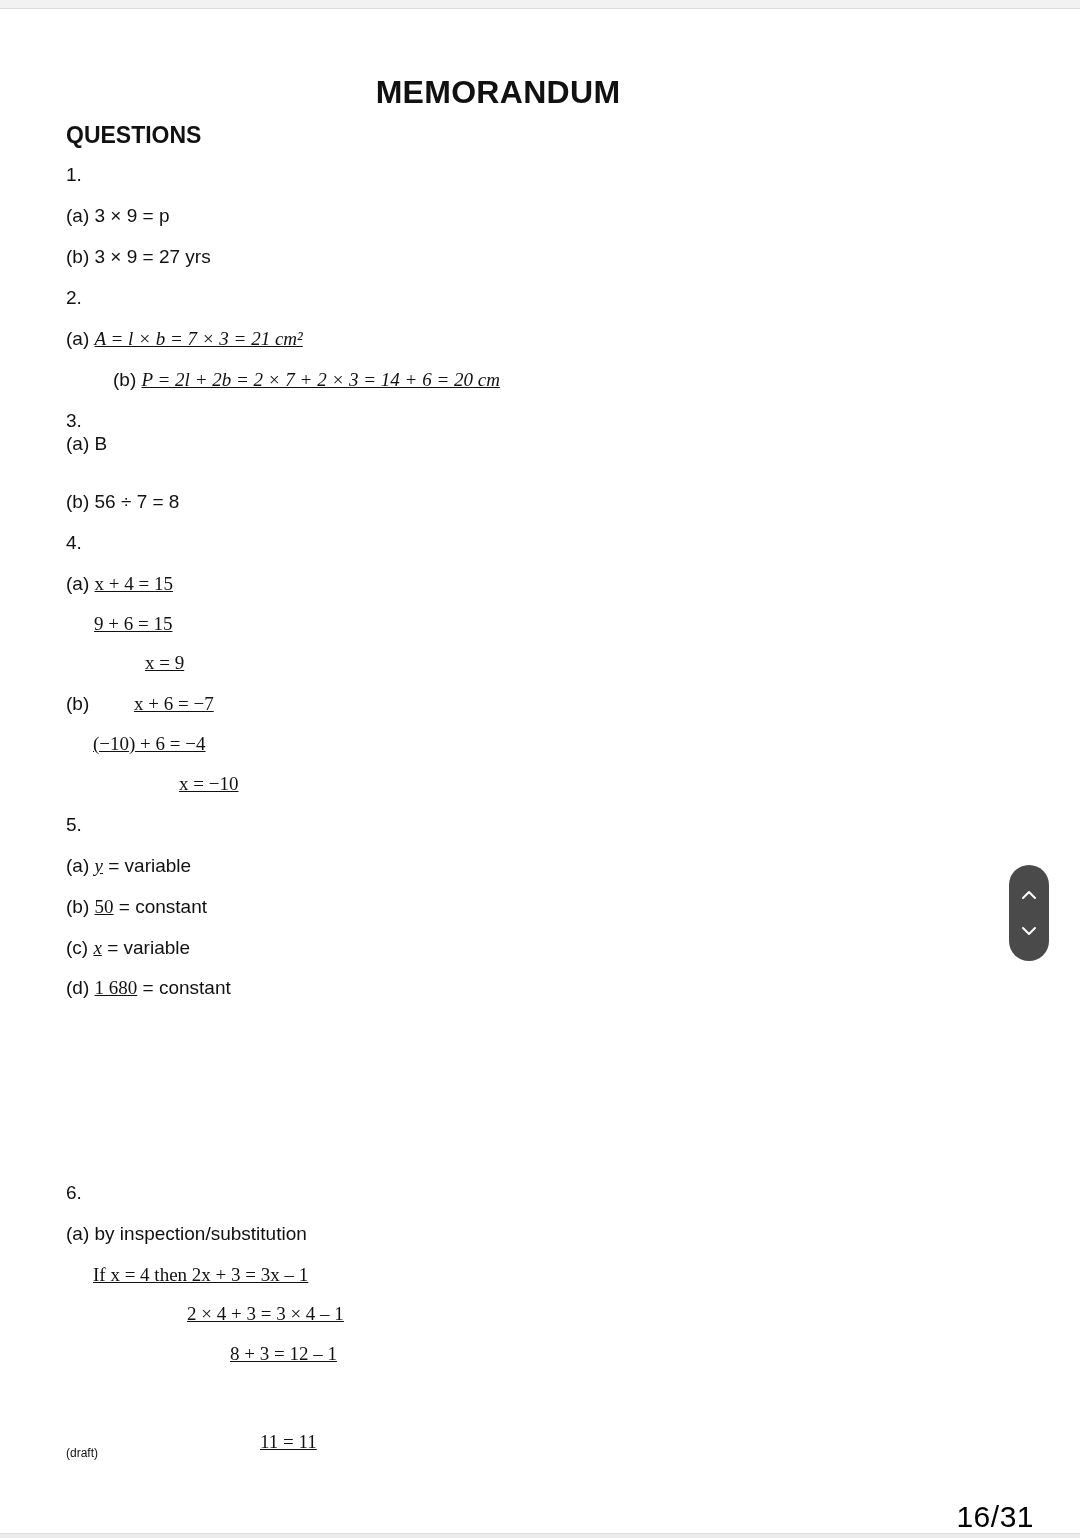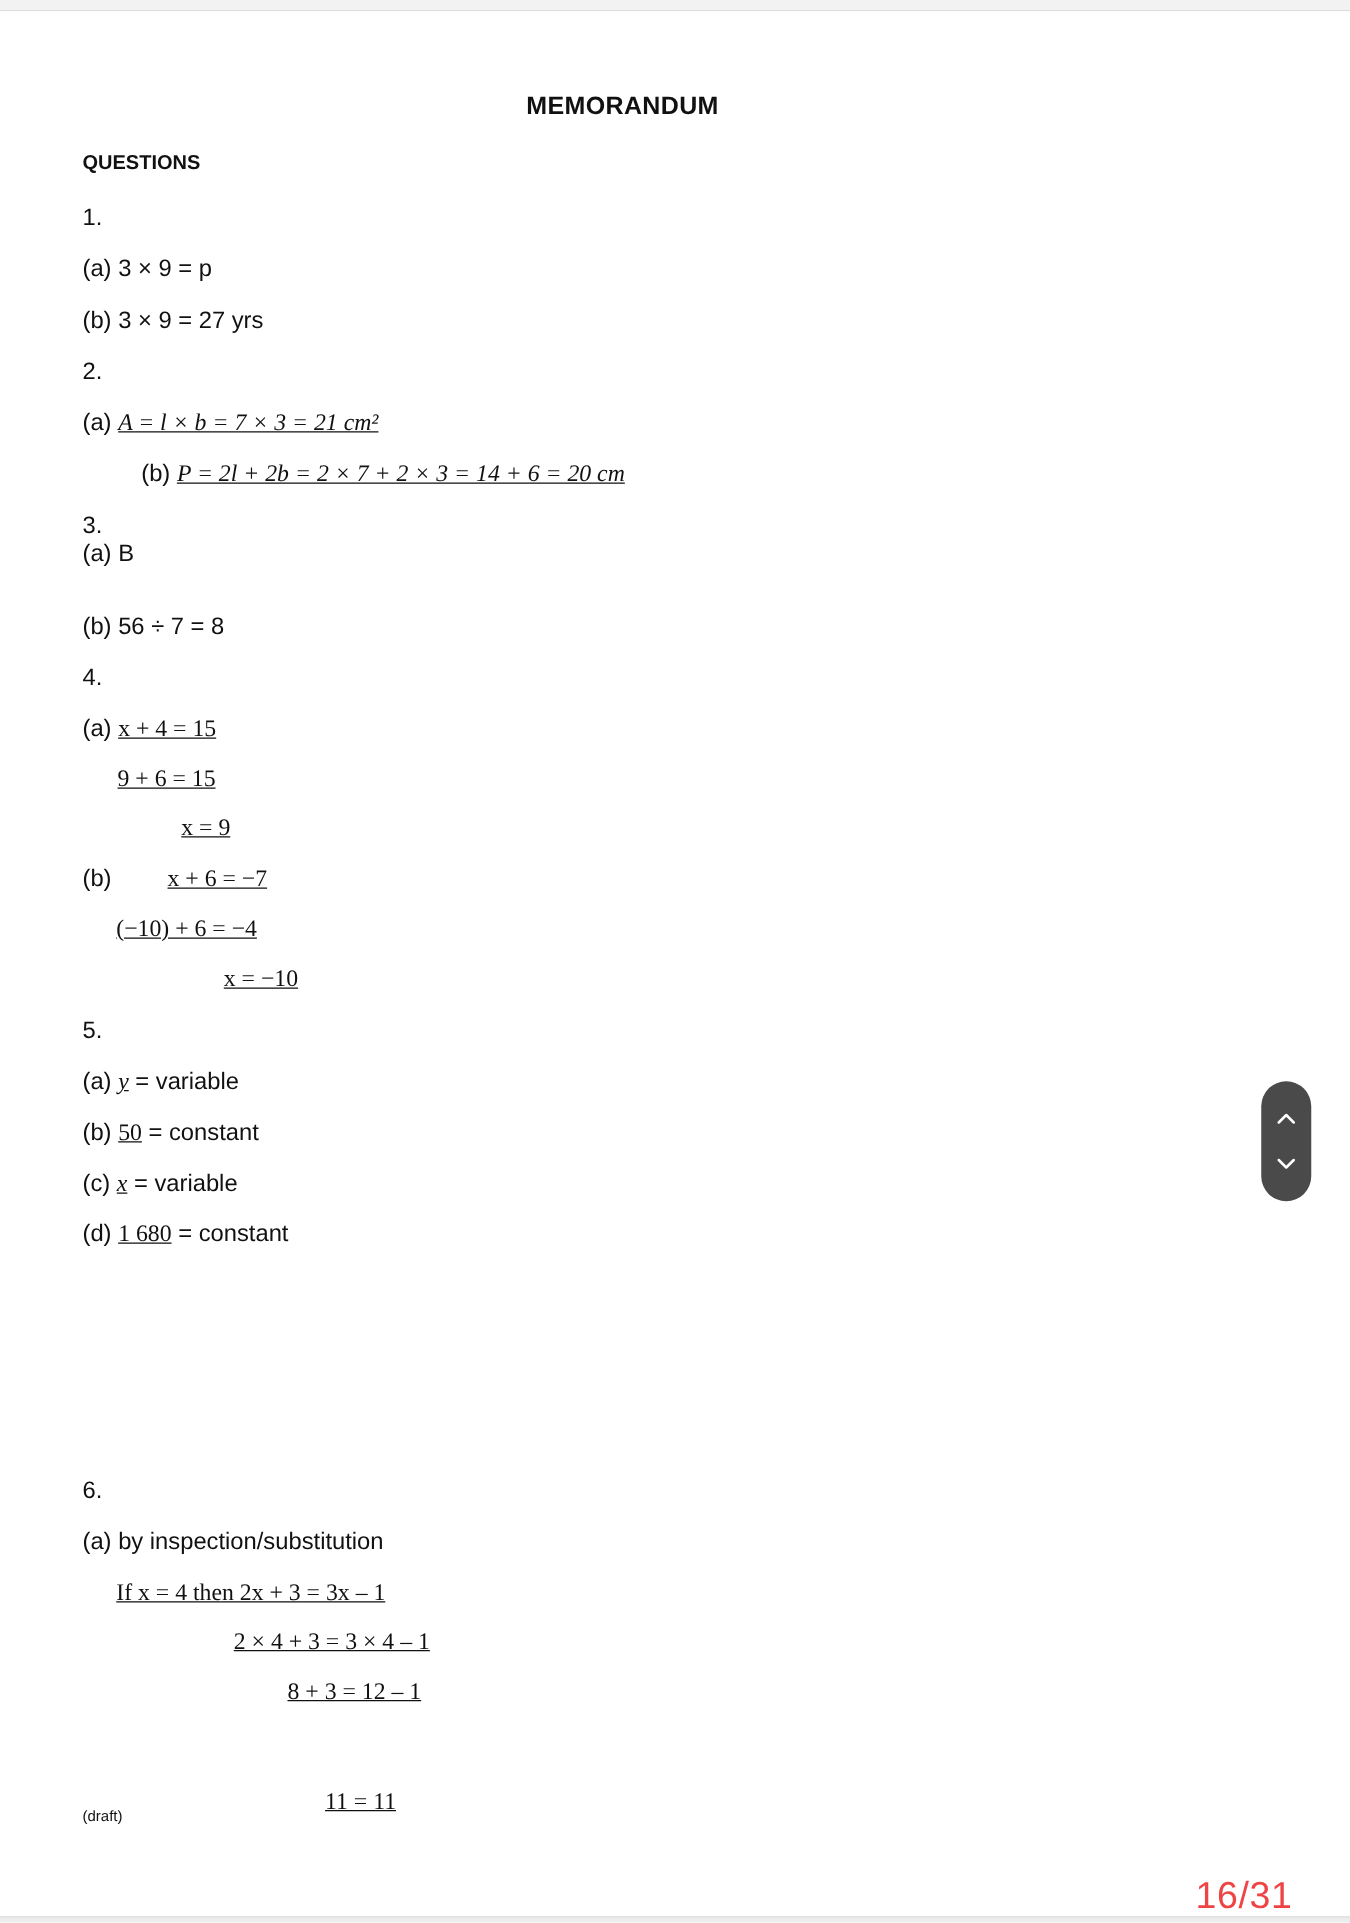--- a/index.html
+++ b/index.html
@@ -33,28 +33,28 @@
       position: absolute;
       left: 0; top: 9px;
       width: 1080px; height: 1524px;
       background: #fff;
     }
     .title {
       position: absolute;
       left: 0; top: 74px;
       width: 996px;
       text-align: center;
-      font-size: 20px;
+      font-size: 32px;
       font-weight: bold;
       letter-spacing: 0.3px;
     }
     .heading {
       position: absolute;
       left: 66px; top: 122px;
-      font-size: 16px;
+      font-size: 23px;
       font-weight: bold;
     }
     .line {
       position: absolute;
       font-size: 19px;
       white-space: pre;
       line-height: 24px;
     }
     .math {
       font-family: "Liberation Serif", "DejaVu Serif", serif;
@@ -63,21 +63,21 @@
     }
     .draft {
       position: absolute;
       left: 66px; top: 1446px;
       font-size: 12px;
     }
     .page-indicator {
       position: absolute;
       right: 46px; top: 1500px;
       font-size: 30px;
-      color: #ef4444;
+      color: #000000;
       font-family: "Liberation Sans", sans-serif;
       letter-spacing: 0.5px;
     }
     .scroll-nav {
       position: absolute;
       left: 1009px; top: 865px;
       width: 40px; height: 96px;
       background: #4a4a4a;
       border-radius: 20px;
       display: flex;

